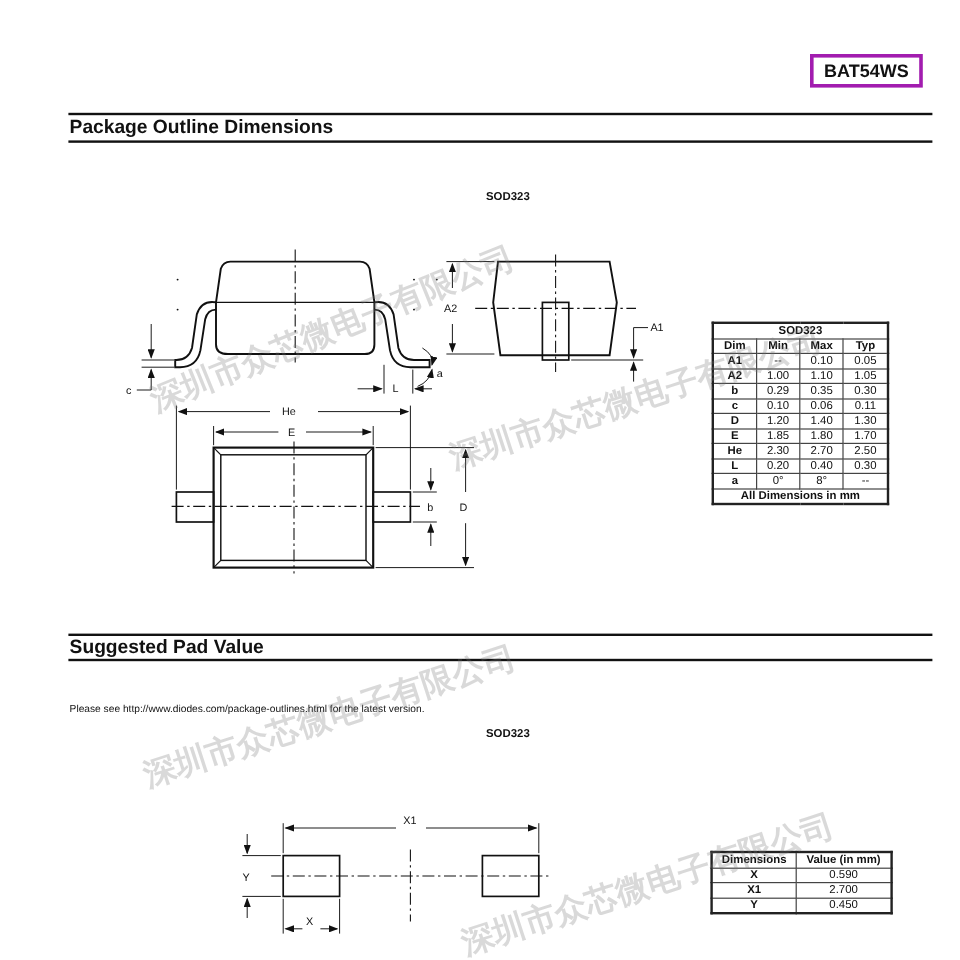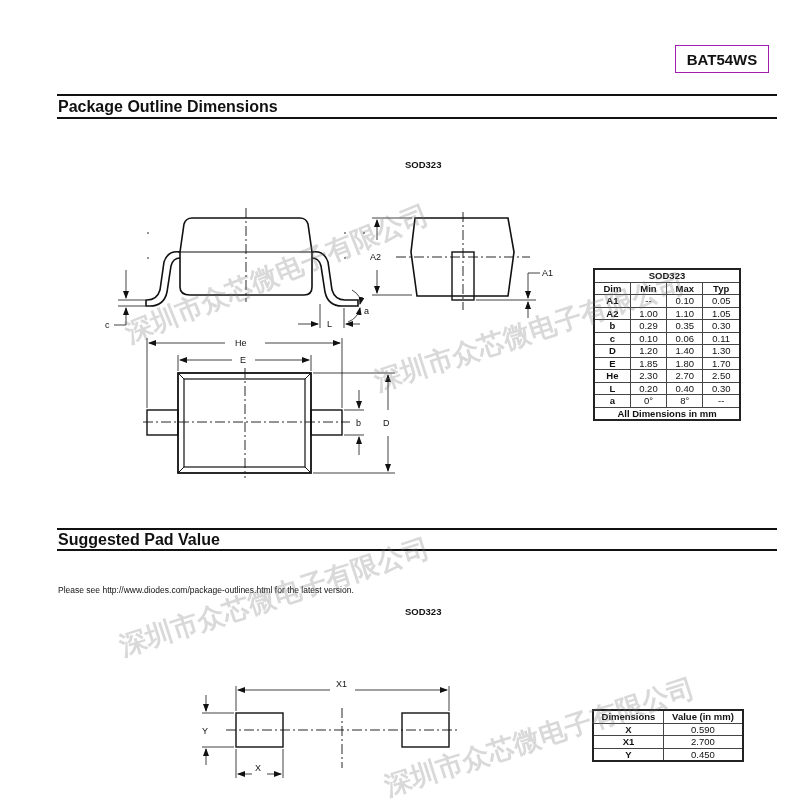--- a/index.html
+++ b/index.html
@@ -1,19 +1,19 @@
 <!DOCTYPE html>
 <html><head>
 <meta charset="utf-8">
 <style>
   html, body { margin:0; padding:0; background:#ffffff; }
   body { width:800px; height:800px; position:relative; overflow:hidden;
          font-family:"Liberation Sans", sans-serif; color:#111; }
   .part-box { position:absolute; left:675px; top:45px; width:94px; height:28px;
-              border:1px solid #a21caf; box-sizing:border-box; font-weight:bold;
+              border:3px solid #a21caf; box-sizing:border-box; font-weight:bold;
               font-size:15px; display:flex; align-items:center; justify-content:center; }
   .rule { position:absolute; left:57px; width:720px; background:#111; }
   .section-title { position:absolute; left:58px; font-weight:bold; font-size:16px; }
   .pkg-label { position:absolute; font-weight:bold; font-size:9.5px; }
   .note { position:absolute; left:58px; top:557px; font-size:8.5px;margin-top:28px; }
   svg.drawing { position:absolute; left:0; top:0; }
   svg text { font-family:"Liberation Sans", sans-serif; }
   table.dims { position:absolute; border-collapse:collapse; font-size:9.5px;
                border:2px solid #222; }
   table.dims td, table.dims th { border:1px solid #444; padding:0 3px; line-height:11.5px;

